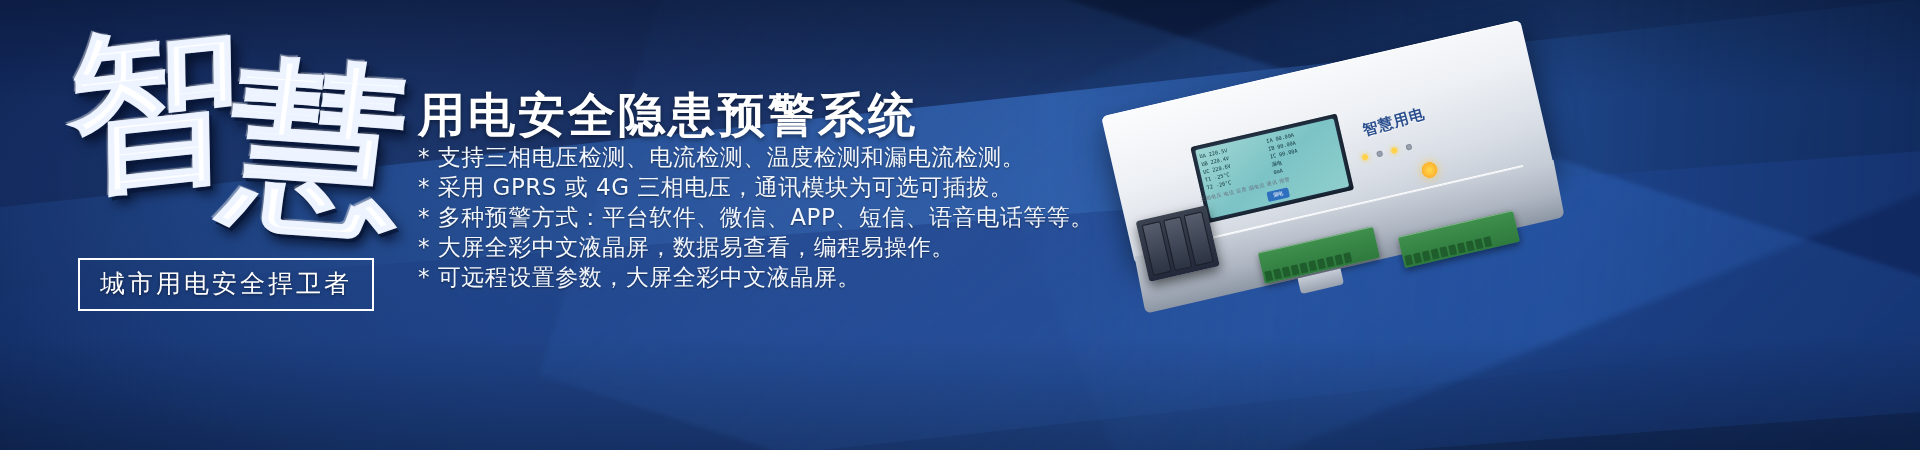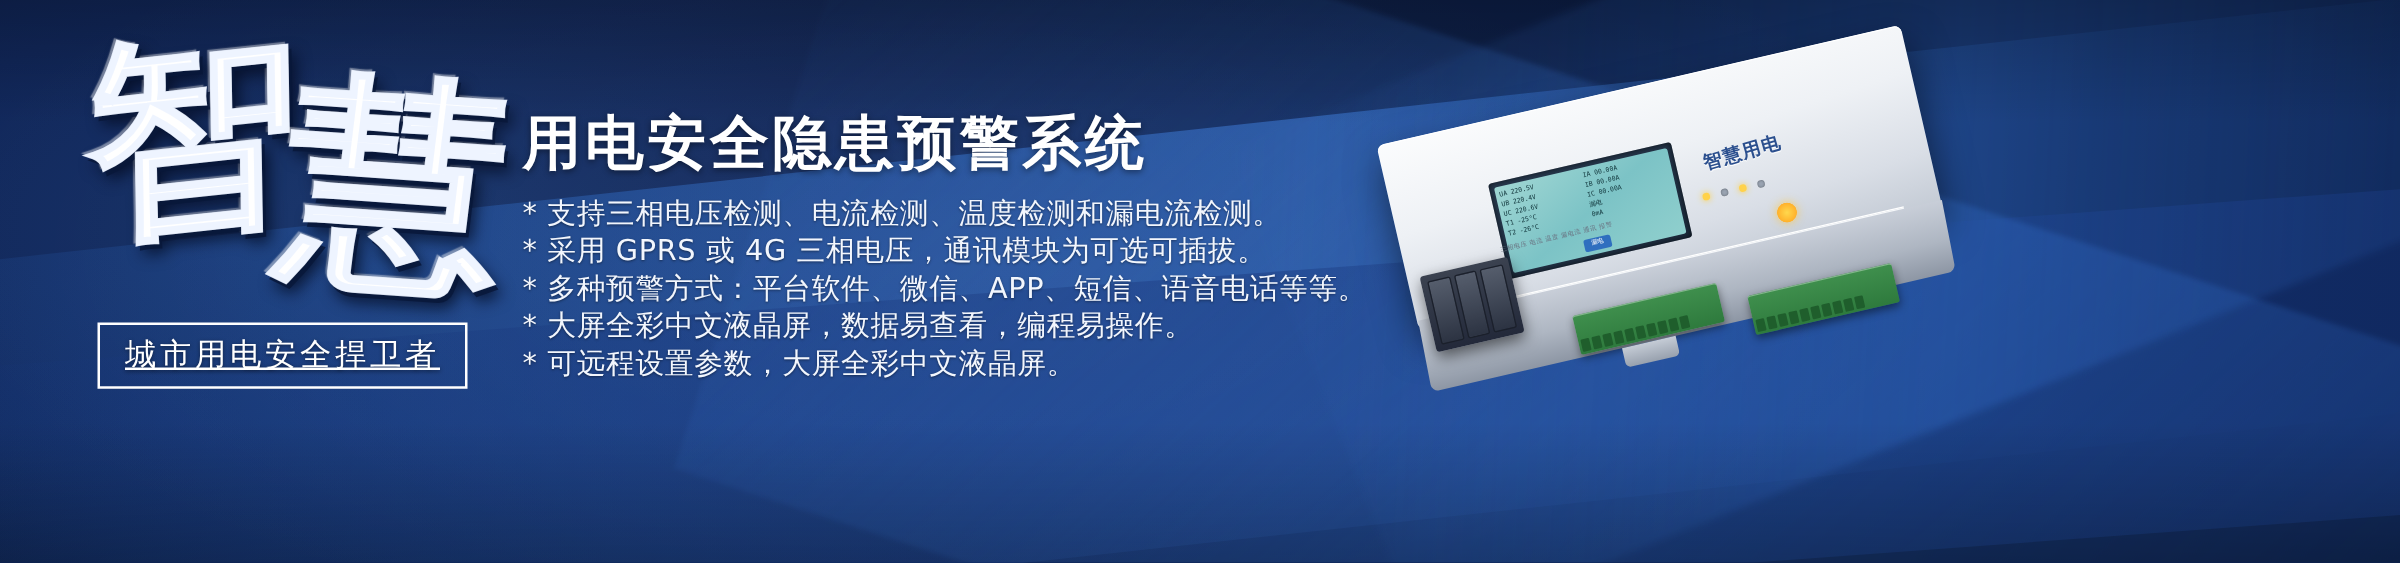--- a/index.html
+++ b/index.html
@@ -64,32 +64,31 @@
   #badge {
     position:absolute; left:78px; top:258px;
     border:2px solid #ffffff;
     padding:7px 20px 9px 20px;
     color:#ffffff;
     font-size:25px;
     letter-spacing:3px;
     white-space:nowrap;
     font-family:"DejaVu Sans", sans-serif;
     text-shadow:0 1px 3px rgba(0,0,0,0.5);
-    text-decoration:underline;
   }
 
   
   #copy { position:absolute; left:418px; top:88px; width:680px; }
   #title {
     color:#ffffff; font-weight:bold; font-size:47px; letter-spacing:3px;
     line-height:1.15; white-space:nowrap;
-    font-family:Liberation Serif, serif;
+    font-family:Liberation Sans, sans-serif;
     text-shadow:0 2px 5px rgba(0,0,0,0.45);
   }
-  #bullets { margin-top:14px; }
+  #bullets { }
   .bullet {
     color:#f2f6fd;
     font-size:23px;
     line-height:30px;
     letter-spacing:0.5px;
     white-space:nowrap;
     font-family:"DejaVu Sans", sans-serif;
     text-shadow:0 1px 2px rgba(0,0,0,0.45);
   }
 

